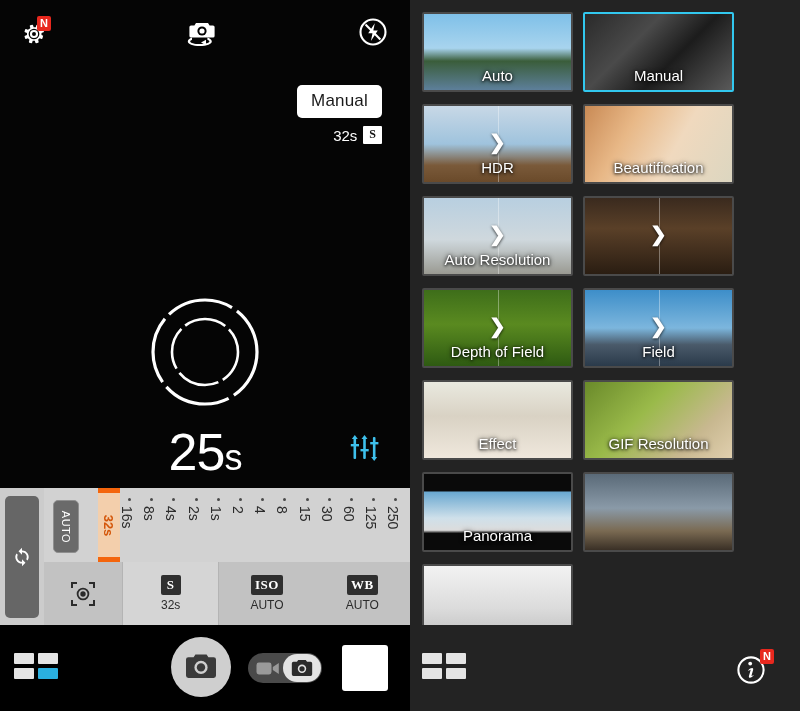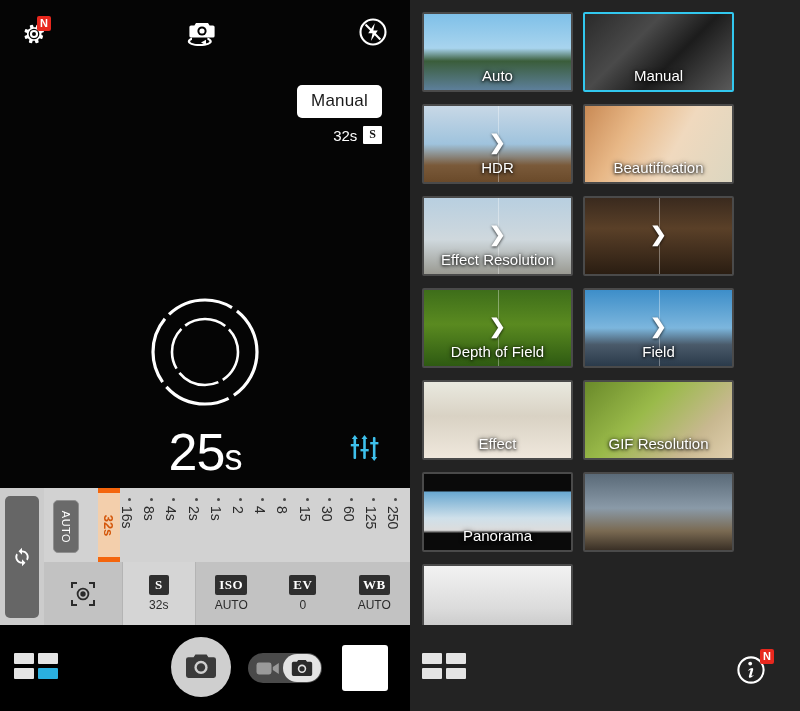--- a/index.html
+++ b/index.html
@@ -376,24 +376,20 @@
         <div class="ctrl-cell active sep">
           <span class="badge-sq">S</span>
           <span class="ctrl-val">32s</span>
         </div>
 
         <div class="ctrl-cell sep">
           <span class="badge-sq wide">ISO</span>
           <span class="ctrl-val">AUTO</span>
         </div>
 
-        <div class="ctrl-cell">
-          <span class="badge-sq wide">EV</span>
-          <span class="ctrl-val">0</span>
-        </div>
 
         <div class="ctrl-cell">
           <span class="badge-sq wide">WB</span>
           <span class="ctrl-val">AUTO</span>
         </div>
       </div>
     </div>
 
     <div class="vf-bottom">
       <div class="grid-icon">
@@ -447,21 +443,21 @@
             <div class="label">HDR</div>
           </div>
           <div class="mode-tile">
             <div class="thumb" style="background: linear-gradient(120deg, rgb(201, 138, 85) 0%, rgb(232, 184, 135) 30%, rgb(240, 217, 190) 60%, rgb(220, 214, 192) 100%);"></div>
             <div class="label">Beautification</div>
           </div>
           <div class="mode-tile">
             <div class="thumb" style="background: linear-gradient(rgb(184, 207, 224) 0%, rgb(207, 216, 221) 55%, rgb(154, 154, 146) 100%);"></div>
             <div class="split-line"></div>
             <div class="arrow-mid">❯</div>
-            <div class="label">Effect Resolution</div>
+            <div class="label">Auto Resolution</div>
           </div>
           <div class="mode-tile">
             <div class="thumb" style="background: linear-gradient(rgb(58, 42, 30) 0%, rgb(90, 64, 40) 40%, rgb(42, 29, 18) 100%);"></div>
             <div class="split-line"></div>
             <div class="arrow-mid">❯</div>
           </div>
           <div class="mode-tile">
             <div class="thumb" style="background: linear-gradient(rgb(62, 110, 26) 0%, rgb(90, 138, 32) 45%, rgb(46, 90, 18) 100%);"></div>
             <div class="split-line"></div>
             <div class="arrow-mid">❯</div>

